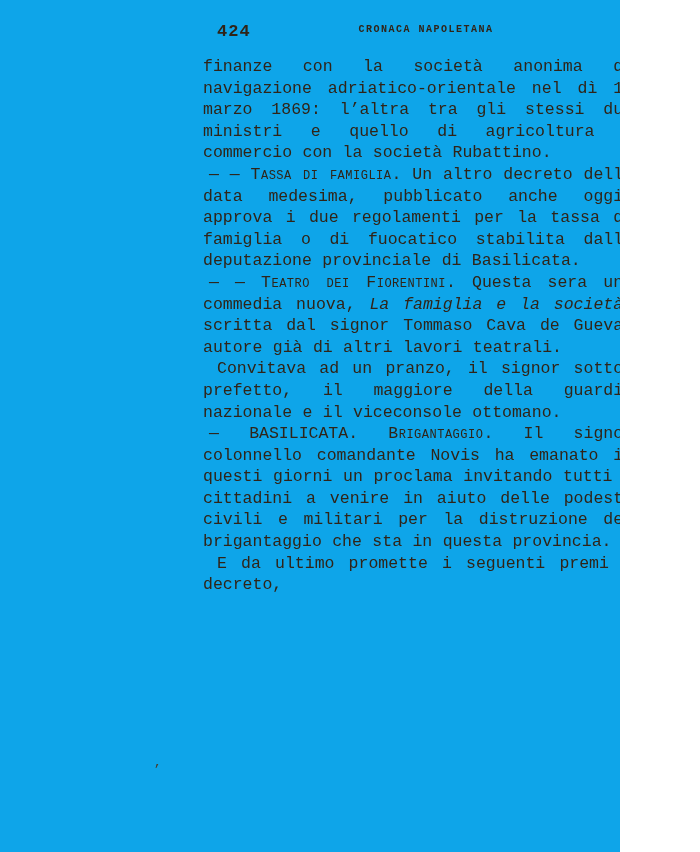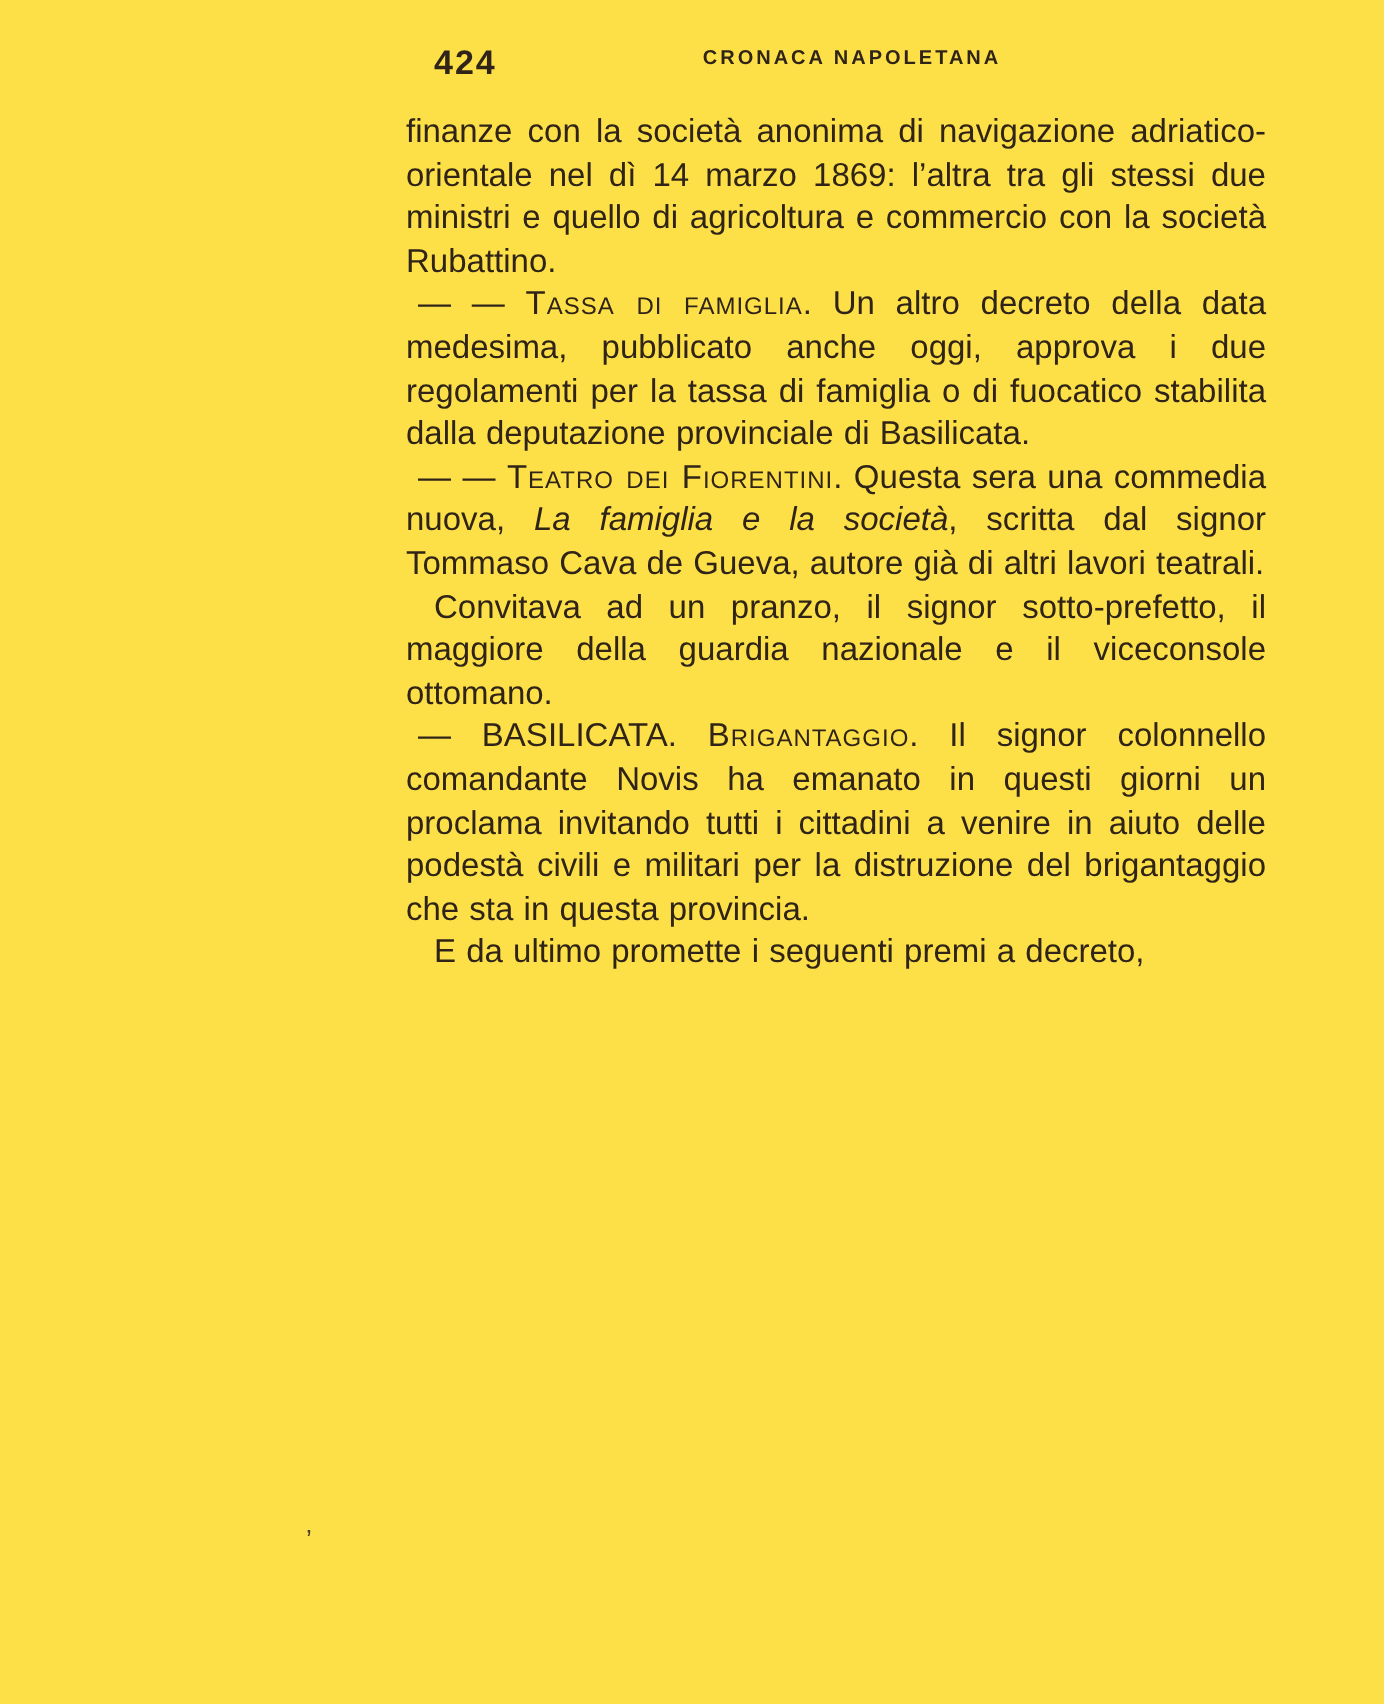--- a/index.html
+++ b/index.html
@@ -1,22 +1,22 @@
 <!DOCTYPE html>
 <html><head>
 <meta charset="utf-8">
 <style>
   html, body { margin: 0; padding: 0; }
   .page {
     position: relative;
-    width: 692px;
+    width: 620px;
     height: 852px;
-    background: #fde047;
+    background: #0ea5e9;
     color: #302418;
-    font-family: Liberation Sans, sans-serif;
+    font-family: Liberation Mono, monospace;
     overflow: hidden;
   }
   .content {
     position: absolute;
     left: 203px;
     top: 22px;
     width: 430px;
   }
   .page-header {
     position: relative;

